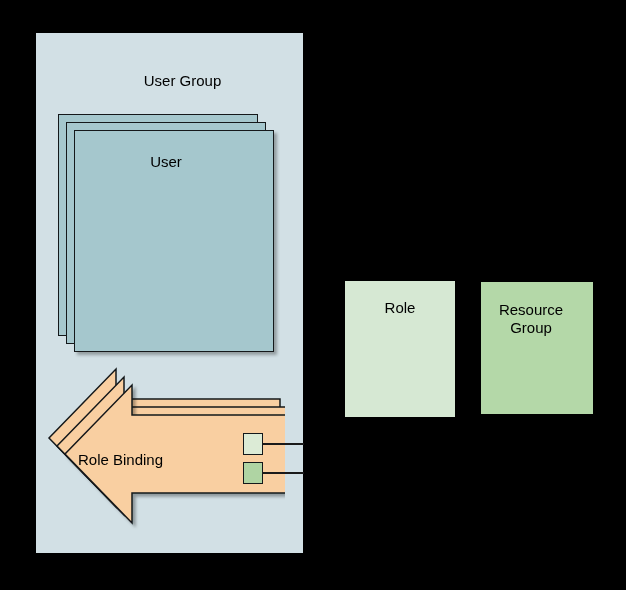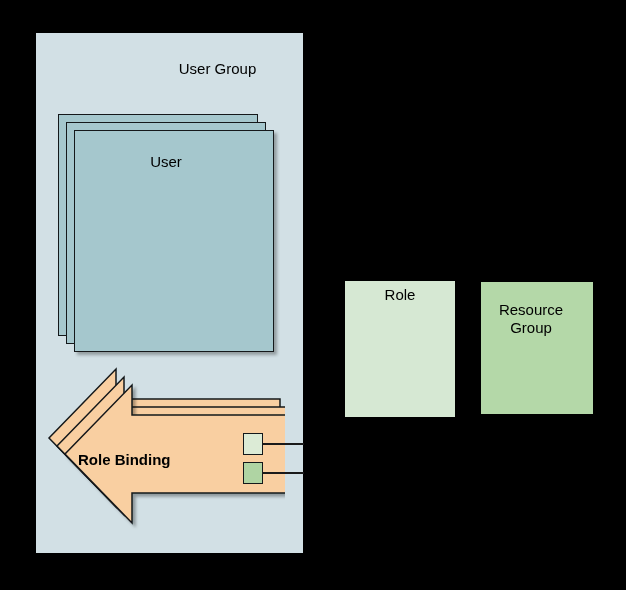--- a/index.html
+++ b/index.html
@@ -25,23 +25,22 @@
     pointer-events: none;
   }
   
   #user-group-container {
     position: absolute;
     left: 36px; top: 33px;
     width: 267px; height: 520px;
     background: #D2E0E5;
   }
   #user-group-label {
-    left: 36px; top: 60px;
+    left: 36px; top: 72px;
     width: 293px;
-    padding-left: 35px;
   }
   
   .user-card {
     position: absolute;
     width: 200px; height: 222px;
     background: #A5C7CD;
     border: 1.4px solid #14181A;
     box-sizing: border-box;
   }
   #user-card-back   { left: 58px;  top: 114px; }
@@ -54,21 +53,20 @@
   
   .arrow-wrap {
     position: absolute;
     left: 45px; top: 365px;
     width: 240px; height: 170px;
   }
   #role-binding-label {
     left: 78px; top: 451px;
     width: 185px;
     text-align: left;
-    font-weight: bold;
   }
   
   .mini-square {
     position: absolute;
     width: 20px; height: 22px;
     border: 1.6px solid #14181A;
     box-sizing: border-box;
   }
   #mini-square-role      { left: 243px; top: 433px; background: #DCEBD6; }
   #mini-square-resource  { left: 243px; top: 462px; background: #AFD4A3; }
@@ -84,21 +82,21 @@
   .green-box {
     position: absolute;
     box-sizing: border-box;
   }
   #role-box {
     left: 345px; top: 281px;
     width: 110px; height: 136px;
     background: #D6E8D3;
   }
   #role-box-label {
-    left: 345px; top: 286px;
+    left: 345px; top: 299px;
     width: 110px;
     text-align: center;
   }
   #resource-group-box {
     left: 481px; top: 282px;
     width: 112px; height: 132px;
     background: #B4D8A8;
   }
   #resource-group-label {
     left: 481px; top: 301px;

